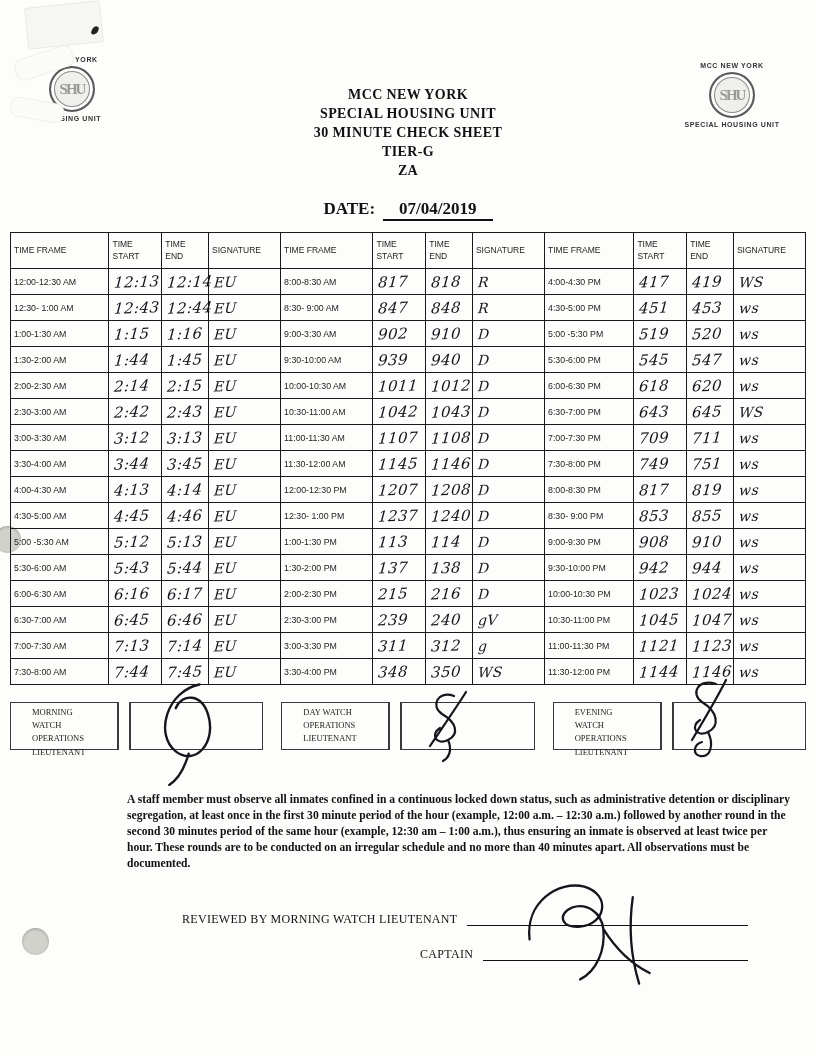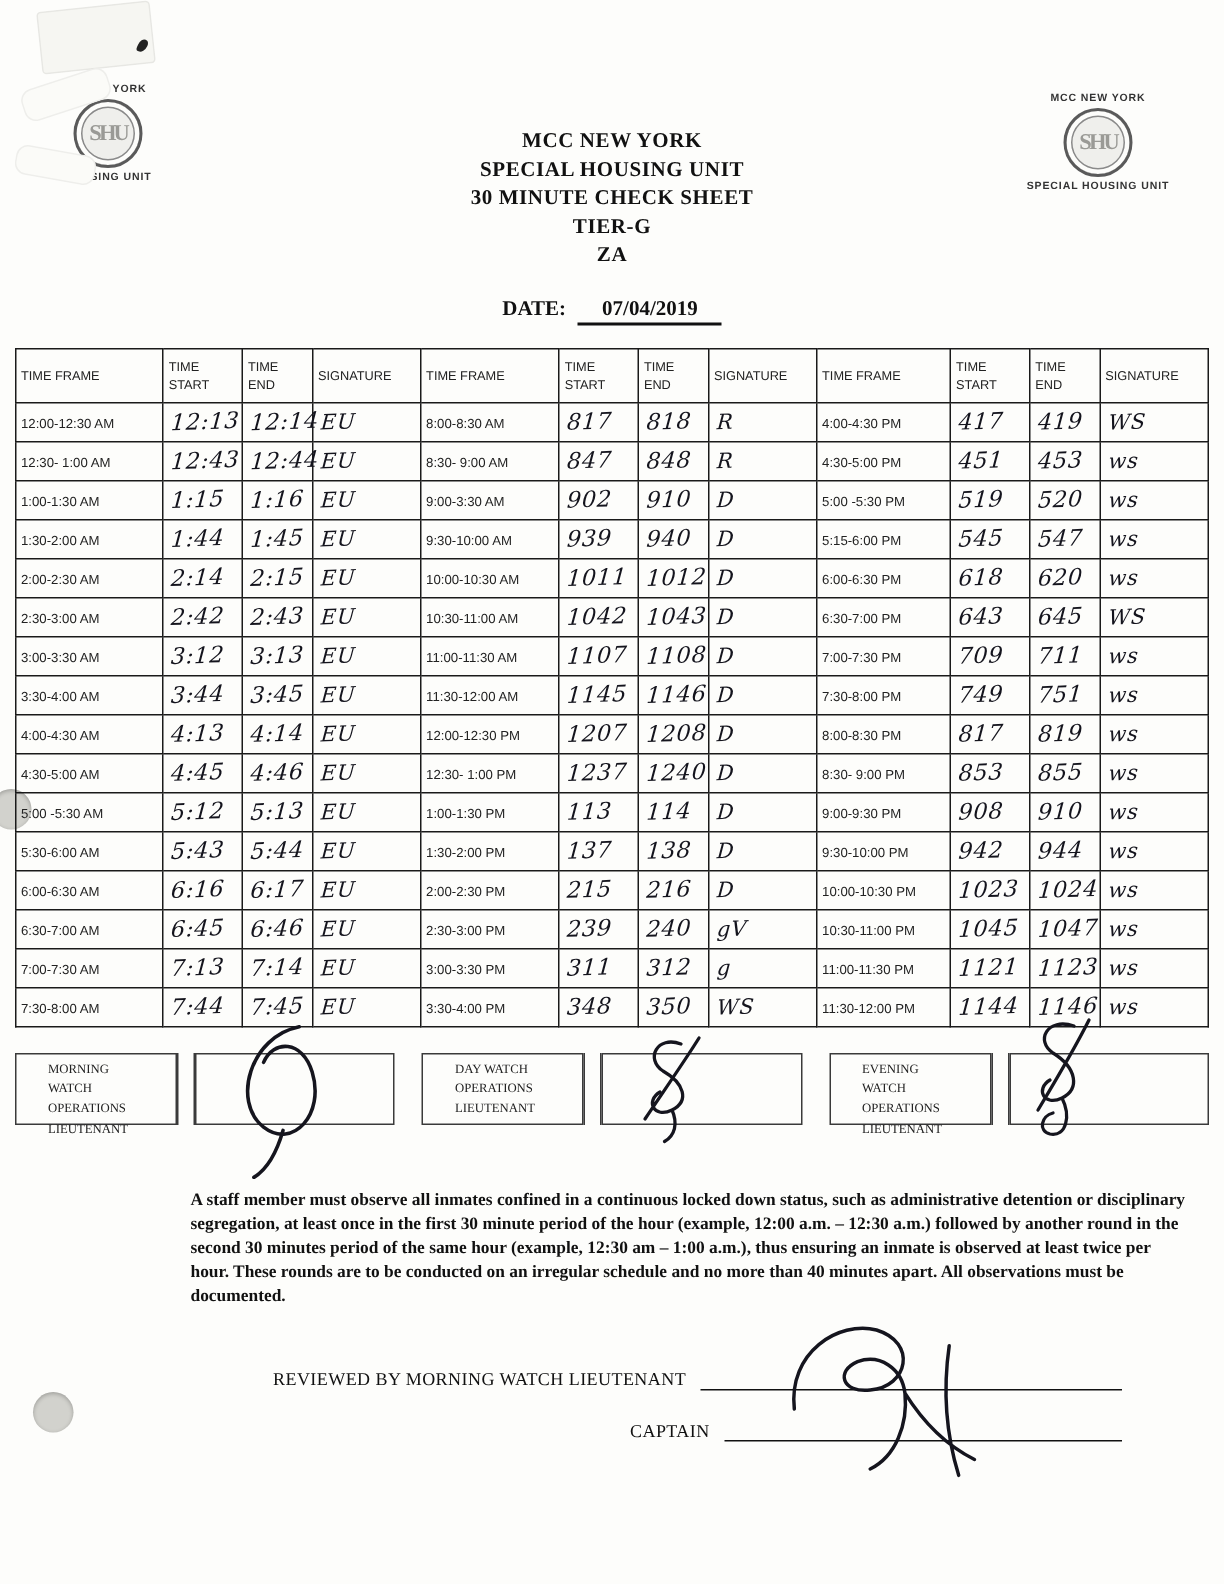--- a/index.html
+++ b/index.html
@@ -34,21 +34,21 @@
     display:flex; align-items:center; justify-content:center; }
   .seal span { font-family:"Liberation Serif", serif; font-weight:bold;
     font-size:15px; letter-spacing:-2px; color:#9a9a96; }
   .whiteout { position:absolute; background:#fbfbf8; border:1px solid rgba(0,0,0,.05); }
   .w1 { left:-8px; top:-4px; width:60px; height:22px; transform:rotate(-18deg); border-radius:8px; }
   .w2 { left:-12px; top:44px; width:54px; height:20px; transform:rotate(10deg); border-radius:8px; }
 
   .titles { position:absolute; top:85px; left:0; width:100%; text-align:center;
     font-weight:bold; font-size:14px; line-height:19px; letter-spacing:.4px; color:#111; }
   .date-line { position:absolute; top:199px; left:0; width:100%; text-align:center;
-    font-weight:bold; font-size:14px; color:#111; }
+    font-weight:bold; font-size:17px; color:#111; }
   .date-value { border-bottom:2px solid #111; padding:0 16px 1px 16px; margin-left:8px; }
 
   
   table.check { position:absolute; top:232px; left:10px; width:796px;
     border-collapse:collapse; table-layout:fixed;
     font-family:"Liberation Sans", sans-serif; }
   table.check th, table.check td { border:1px solid #1a1a1a; overflow:visible; }
   table.check th { height:36px; font-size:8.5px; font-weight:normal;
     text-align:left; vertical-align:middle; padding:2px 3px; line-height:1.3; color:#222; }
   table.check td { height:26px; vertical-align:middle; }
@@ -69,21 +69,21 @@
   .sig-svg { position:absolute; pointer-events:none; }
   .sig-svg path { fill:none; stroke:#15151e; stroke-width:2.2; stroke-linecap:round; }
   .sig-morning { left:128px; top:-22px; }
   .sig-day { left:398px; top:-14px; }
   .sig-evening { left:656px; top:-24px; }
 
   
   .notice { position:absolute; top:792px; left:127px; width:668px;
     font-weight:bold; font-size:11.6px; line-height:1.38; color:#111; }
   .review-area { position:absolute; top:912px; left:0; width:816px; height:120px; }
-  .review-line { display:flex; align-items:flex-end; margin-left:182px; width:566px;
+  .review-line { display:flex; margin-left:182px; width:566px;
     font-size:12px; letter-spacing:.3px; color:#111; }
   .captain-line { display:flex; align-items:flex-start; margin-left:420px; margin-top:20px;
     width:328px; font-size:12px; letter-spacing:.3px; color:#111; }
   .uline { flex:1; border-bottom:1.2px solid #111; height:14px; margin-left:10px; }
   .sig-captain { left:500px; top:-38px; }
 </style>
 </head>
 <body>
 
 <div class="page">
@@ -199,21 +199,21 @@
         </tr>
         <tr>
           <td class="frame"><span>1:30-2:00 AM</span></td>
           <td class="hw"><span>1:44</span></td>
           <td class="hw"><span>1:45</span></td>
           <td class="hw sig"><span>EU</span></td>
           <td class="frame"><span>9:30-10:00 AM</span></td>
           <td class="hw"><span>939</span></td>
           <td class="hw"><span>940</span></td>
           <td class="hw sig"><span>D</span></td>
-          <td class="frame"><span>5:15-6:00 PM</span></td>
+          <td class="frame"><span>5:30-6:00 PM</span></td>
           <td class="hw"><span>545</span></td>
           <td class="hw"><span>547</span></td>
           <td class="hw sig"><span>ws</span></td>
         </tr>
         <tr>
           <td class="frame"><span>2:00-2:30 AM</span></td>
           <td class="hw"><span>2:14</span></td>
           <td class="hw"><span>2:15</span></td>
           <td class="hw sig"><span>EU</span></td>
           <td class="frame"><span>10:00-10:30 AM</span></td>

